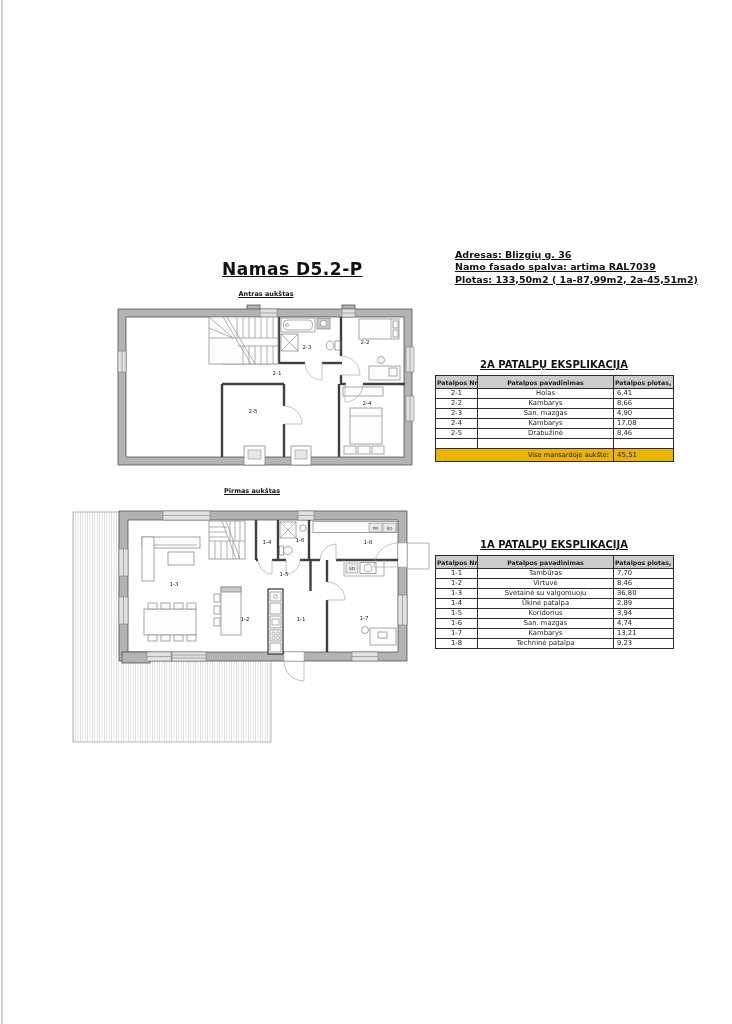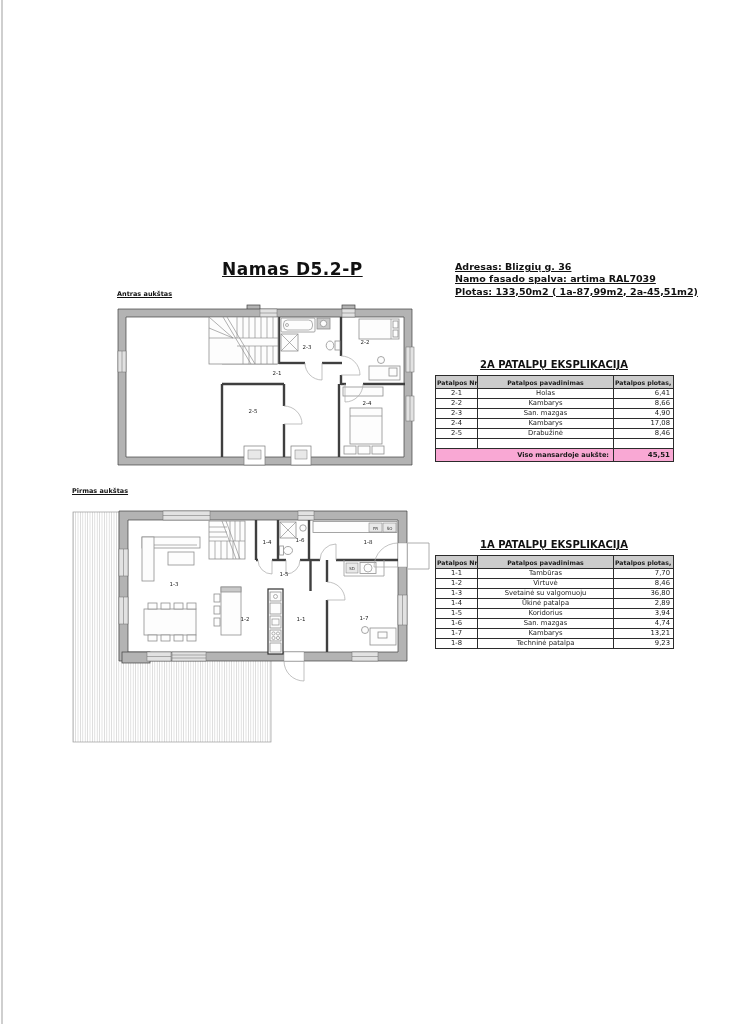--- a/index.html
+++ b/index.html
@@ -6,24 +6,24 @@
   body{
     width:732px;height:1024px;position:relative;background:#ffffff;
     font-family:"DejaVu Sans","Liberation Sans",sans-serif;color:#1a1a1a;
     overflow:hidden;
   }
   .page-edge{position:absolute;left:1px;top:0;width:1.5px;height:100%;background:#cfcfcf;}
   .doc-title{
     position:absolute;left:222px;top:259px;font-size:17px;font-weight:bold;
     text-decoration:underline;letter-spacing:0.5px;color:#111;
   }
-  .addr{position:absolute;left:455px;top:261px;font-size:9.5px;font-weight:bold;line-height:12.3px;color:#111;}
+  .addr{position:absolute;left:455px;top:249px;font-size:9.5px;font-weight:bold;line-height:12.3px;color:#111;}
   .addr div{text-decoration:underline;white-space:nowrap;}
   .plan-caption{
-    position:absolute;font-size:6.5px;font-weight:bold;
+    position:absolute;text-align:center;font-size:6.5px;font-weight:bold;
     text-decoration:underline;color:#111;
   }
   .cap2{left:117px;top:290px;width:298px;}
   .cap1{left:72px;top:487px;width:360px;}
   .plan{position:absolute;}
   .plan2{left:117px;top:300px;}
   .plan1{left:72px;top:497px;}
   .tbl-title{
     position:absolute;left:435px;width:238px;text-align:center;font-size:10px;
     font-weight:bold;text-decoration:underline;color:#111;
@@ -41,24 +41,24 @@
     background:#cccccc;border:1px solid #2b2b2b;border-bottom:1.4px solid #2b2b2b;
     font-size:6.2px;font-weight:bold;height:12px;line-height:7px;padding:0 1px;
     text-align:center;overflow:hidden;white-space:nowrap;
   }
   table.exp td{
     border:1px solid #2b2b2b;font-size:6.8px;height:9px;line-height:9px;
     padding:0 3px;overflow:hidden;white-space:nowrap;background:#fff;
   }
   td.nr{text-align:center;padding:0 1px;}
   td.name{text-align:center;}
-  td.area{text-align:right;}
+  td.area{text-align:left;}
   tr.empty-row td{height:9px;}
   tr.total-row td{
-    background:#f9a8d4;font-weight:bold;border-top:1.4px solid #2b2b2b;height:12px;line-height:12px;
+    background:#eab308;font-weight:normal;border-top:1.4px solid #2b2b2b;height:12px;line-height:12px;
   }
   tr.total-row td.tlabel{text-align:right;padding-right:4px;font-size:6.6px;}
   tr.total-row td.area{font-size:7px;}
   
   svg .wallring{fill:#b3b3b3;stroke:#404040;stroke-width:0.7;fill-rule:evenodd;}
   svg .wallblock{fill:#b3b3b3;stroke:#404040;stroke-width:0.7;}
   svg .iwall{stroke:#3f3f3f;stroke-width:2.4;}
   svg .thinwall{stroke:#9a9a9a;stroke-width:0.8;}
   svg .winrect{fill:#e2e2e2;stroke:#6b6b6b;stroke-width:0.5;}
   svg .winline{stroke:#6b6b6b;stroke-width:0.5;}

